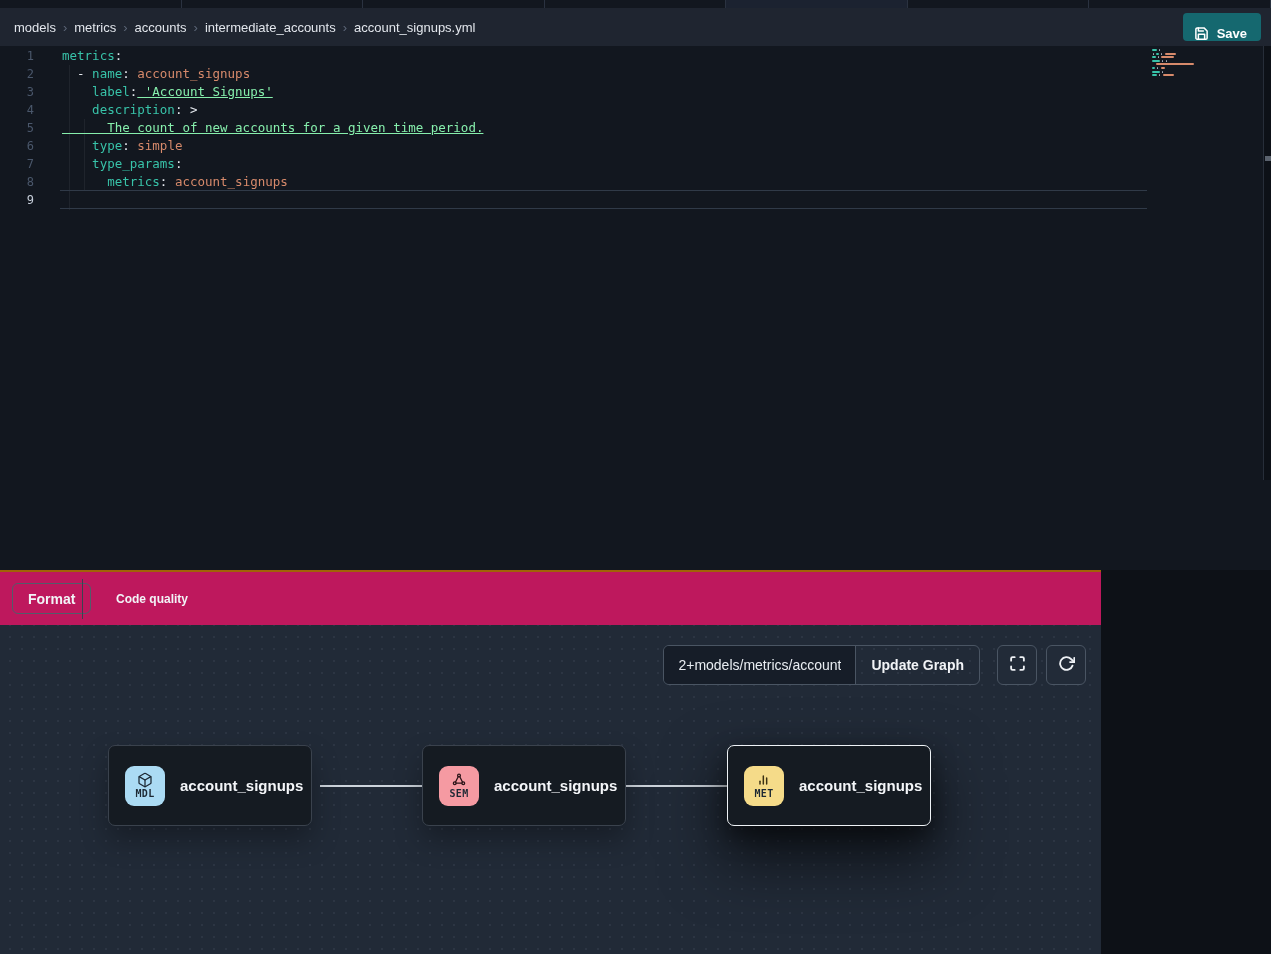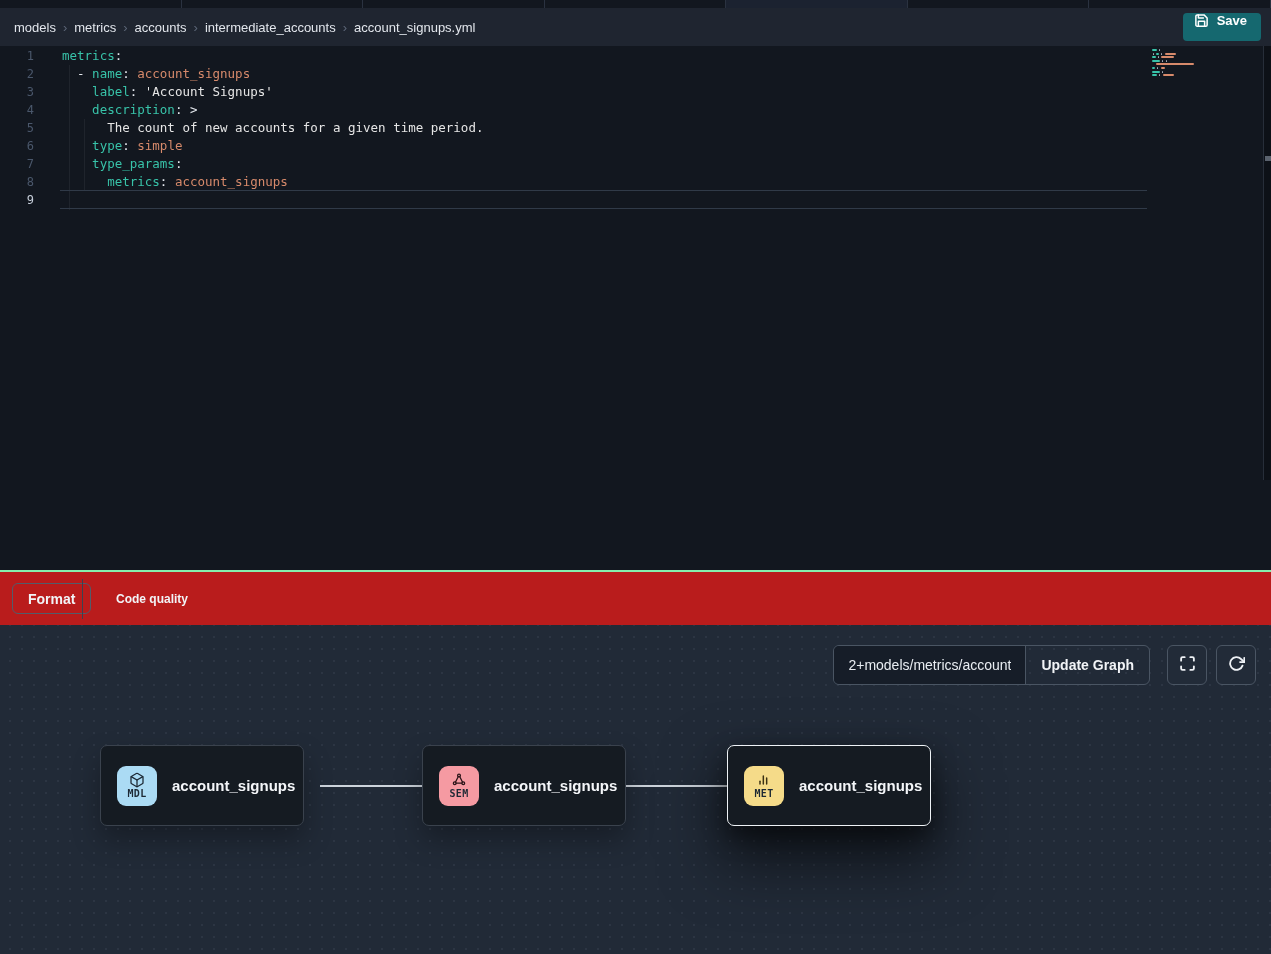--- a/index.html
+++ b/index.html
@@ -14,52 +14,52 @@
     display:flex; background:#0d1117; }
   .top-strip .seg { flex:1; background:#12171f; border-right:1px solid #2a3240; }
   .top-strip .seg.active { background:#1b2230; }
 
   
   .crumb-bar { position:absolute; left:0; top:8px; width:1271px; height:38px;
     background:#1f2530; display:flex; align-items:center; padding:0 10px 0 14px; }
   .crumbs { display:flex; align-items:center; gap:7px; font-size:13px; color:#e2e6ec; }
   .crumbs .sep { color:#5b6576; font-size:13px; }
   .crumb { cursor:default;text-align:right; }
-  .save-btn { margin-left:auto; display:flex; align-items:flex-start; gap:8px;
+  .save-btn { margin-left:auto; display:flex; align-items:flex-end; gap:8px;
     background:#15686f; color:#ffffff; border:none; border-radius:4px;
     height:28px; padding:0 14px 0 11px; font-size:13px; font-weight:700;
     font-family:"Liberation Sans", sans-serif; cursor:pointer; }
   .save-btn svg { display:block; }
 
   
   .editor { position:absolute; left:0; top:46px; width:1271px; height:524px;
     background:#12171f; font-family:"DejaVu Sans Mono", monospace; font-size:12.5px; }
   .code-lines { position:absolute; left:0; top:1px; width:100%; }
   .code-row { display:flex; height:18px; line-height:18px; white-space:pre; }
   .gutter { width:34px; text-align:right; color:#4a576b; font-size:12px;
     flex:0 0 34px; user-select:none; }
   .code-row.active .gutter { color:#c7cfda; }
   .code-text { margin-left:28px; }
   .tk-key { color:#38c3a9; }
   .tk-p   { color:#e4e8ee; }
   .tk-val { color:#d78a6b; }
-  .tk-str { color:#e5e5e5; }
+  .tk-str { color:#86efac;text-decoration:underline; }
   .indent-guide { position:absolute; width:1px; background:rgba(255,255,255,0.06); }
   .active-line-box { position:absolute; left:60px; top:144px; width:1087px; height:19px;
     border-top:1px solid #303a48; border-bottom:1px solid #303a48; }
   .minimap { position:absolute; right:61px; top:3px; width:58px; }
   .mini-row { display:flex; height:2px; margin-bottom:1.6px; }
   .mini-seg { height:2px; border-radius:1px; margin-right:2px; }
   .scroll-track { position:absolute; right:0; top:0; width:8px; height:434px;
     background:#0d1117; border-left:1px solid #272e39; }
   .scroll-thumb { position:absolute; left:1px; top:110px; width:7px; height:5px; background:#5a626d; }
 
   
-  .bottom-panel { position:absolute; left:0; top:570px; width:1271px; height:384px;
-    background:#b91c1c; border-top:2px solid #86efac; }
+  .bottom-panel { position:absolute; left:0; top:570px; width:1101px; height:384px;
+    background:#be185d; border-top:2px solid #a16207; }
   .panel-header { position:relative; height:53px; }
   .format-btn { position:absolute; left:12px; top:11px; height:31px; padding:0 15px;
     background:transparent; border:1px solid #525c6a; border-radius:6px;
     color:#f2f4f7; font-size:14px; font-weight:700; font-family:"Liberation Sans", sans-serif;
     cursor:pointer; }
   .v-divider { position:absolute; left:82px; top:7px; width:1px; height:40px; background:#3a4350; }
   .panel-tabs { position:absolute; left:97px; top:0; height:53px; display:flex; }
   .panel-tab { position:relative; height:53px; display:flex; align-items:center;
     padding:0 19px; font-size:12px; font-weight:700; color:#f2f4f7; cursor:pointer;text-align:right; }
   .panel-tab.active::after { content:""; position:absolute; left:0; right:0; bottom:3px;
@@ -204,21 +204,21 @@
       <div class="v-divider"></div>
       <div class="panel-tabs" id="panel-tabs">
           <div class="panel-tab">Code quality</div>
         </div>
     </div>
 
     <div class="canvas">
       <div class="graph" id="graph">
           <div class="edge" style="left: 320px; width: 102px; top: 159.5px;"></div>
           <div class="edge" style="left: 626px; width: 101px; top: 159.5px;"></div>
-          <div class="node" style="left: 100px; top: 120px;">
+          <div class="node" style="left: 108px; top: 120px;">
             <div class="badge" style="background: rgb(171, 219, 244);">
               <span>
                 <svg width="16" height="16" viewBox="0 0 24 24" fill="none" stroke="#1d2934" stroke-width="1.9" stroke-linecap="round" stroke-linejoin="round">
                   <path d="M21 16V8a2 2 0 0 0-1-1.73l-7-4a2 2 0 0 0-2 0l-7 4A2 2 0 0 0 3 8v8a2 2 0 0 0 1 1.73l7 4a2 2 0 0 0 2 0l7-4A2 2 0 0 0 21 16z"></path>
                   <polyline points="3.27 6.96 12 12.01 20.73 6.96"></polyline>
                   <line x1="12" y1="22.08" x2="12" y2="12"></line>
                 </svg>
               </span>
               <span class="badge-label">MDL</span>
             </div>

